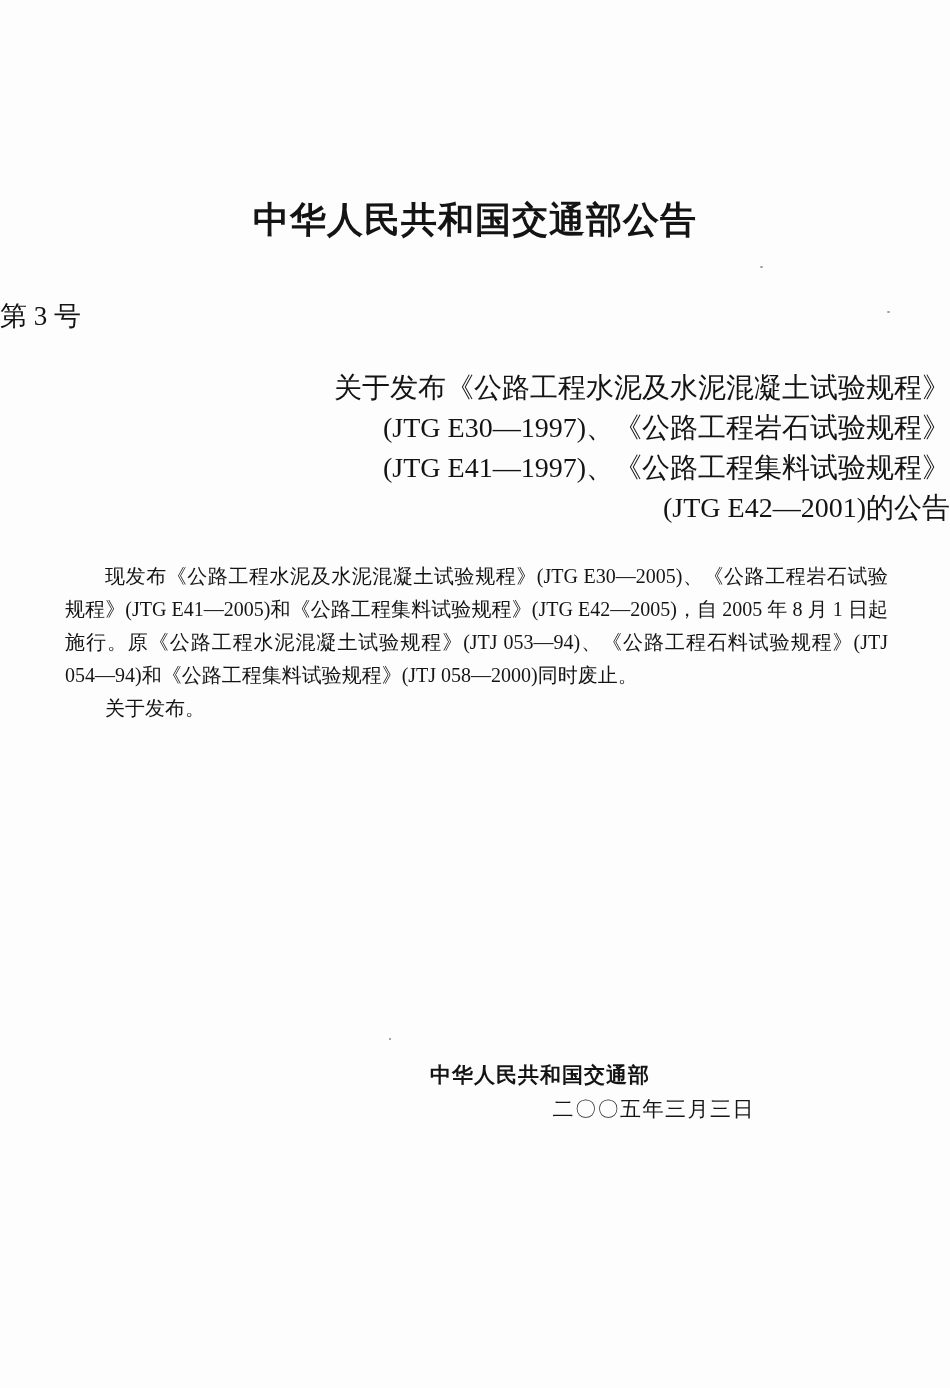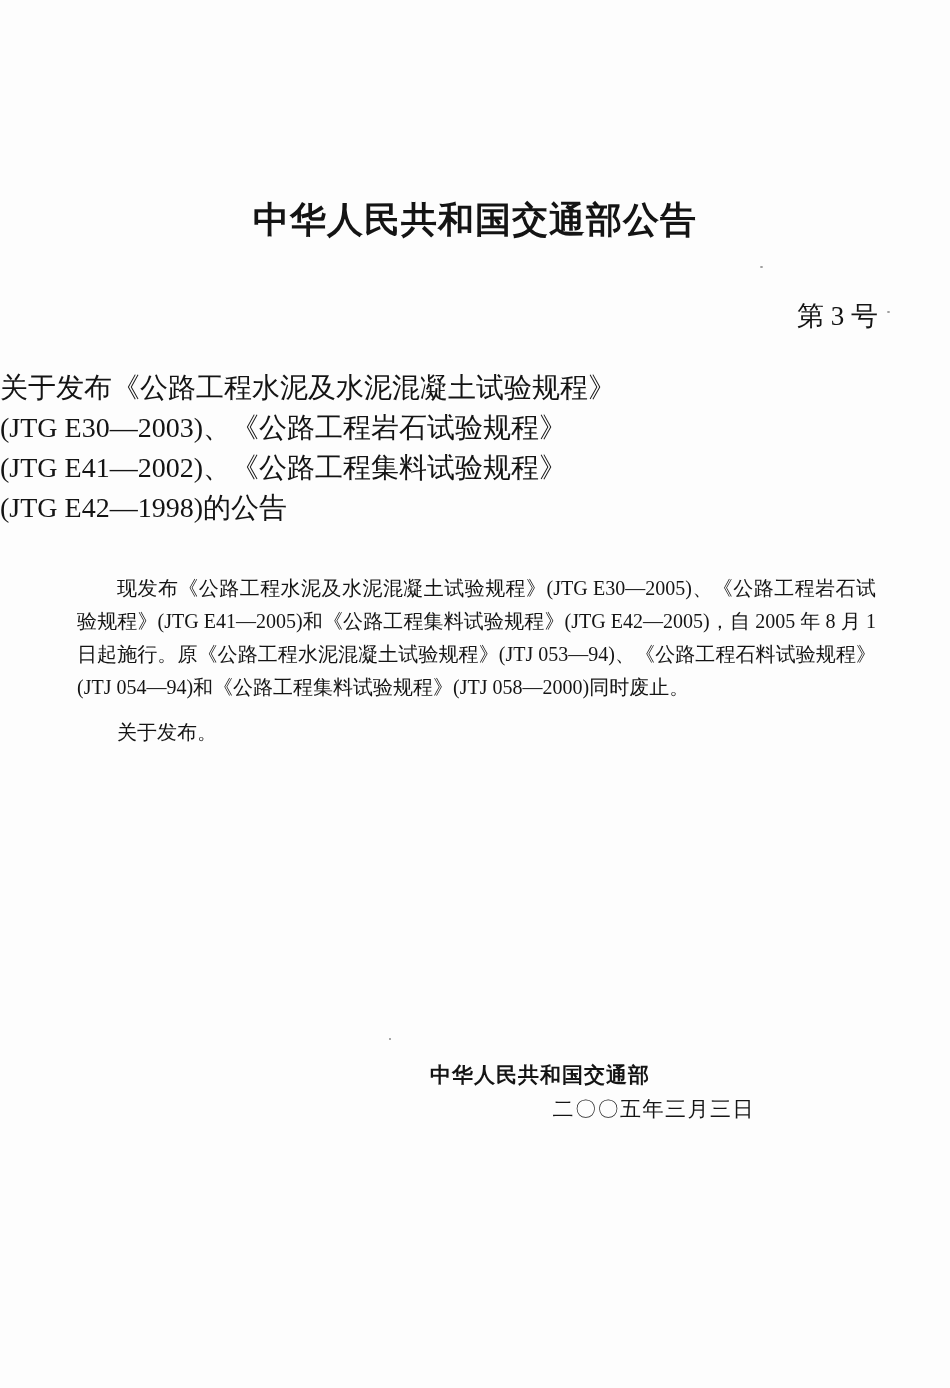--- a/index.html
+++ b/index.html
@@ -28,48 +28,48 @@
     font-size: 36px;
     line-height: 40px;
     letter-spacing: 1px;
     white-space: nowrap;
   }
   .doc-number {
     position: absolute;
     top: 296px;
     left: 0;
     width: 878px;
-    text-align: right;
+    text-align: left;
     font-size: 27px;
     line-height: 40px;
     white-space: nowrap;
   }
   .doc-subject {
     position: absolute;
     top: 368px;
     left: 0;
     width: 950px;
-    text-align: left;
+    text-align: right;
     font-size: 28px;
     font-weight: 500;
     line-height: 40px;
   }
   .subject-line { white-space: nowrap; }
   .doc-body {
     position: absolute;
     top: 560px;
     left: 65px;
     width: 823px;
     font-size: 20px;
     line-height: 33px;
     text-align: justify;
     text-justify: inter-ideograph;
   }
   .body-para {
-    margin: 12px;
+    margin: 0;
     padding: 0;
     text-indent: 2em;
   }
   .doc-sign {
     position: absolute;
     top: 1058px;
     left: 0;
     width: 755px;
   }
   .sig-name {
@@ -102,23 +102,23 @@
 <body>
 
 <div class="page">
 
   <h1 class="doc-title">中华人民共和国交通部公告</h1>
 
   <div class="doc-number">第 3 号</div>
 
   <div class="doc-subject">
     <div class="subject-line">关于发布《公路工程水泥及水泥混凝土试验规程》</div>
-    <div class="subject-line">(JTG E30—2003)、《公路工程岩石试验规程》</div>
-    <div class="subject-line">(JTG E41—2002)、《公路工程集料试验规程》</div>
-    <div class="subject-line">(JTG E42—1998)的公告</div>
+    <div class="subject-line">(JTG E30—1997)、《公路工程岩石试验规程》</div>
+    <div class="subject-line">(JTG E41—1997)、《公路工程集料试验规程》</div>
+    <div class="subject-line">(JTG E42—2001)的公告</div>
   </div>
 
   <div class="doc-body">
     <p class="body-para">现发布《公路工程水泥及水泥混凝土试验规程》(JTG E30—2005)、《公路工程岩石试验规程》(JTG E41—2005)和《公路工程集料试验规程》(JTG E42—2005)，自 2005 年 8 月 1 日起施行。原《公路工程水泥混凝土试验规程》(JTJ 053—94)、《公路工程石料试验规程》(JTJ 054—94)和《公路工程集料试验规程》(JTJ 058—2000)同时废止。</p>
     <p class="body-para">关于发布。</p>
   </div>
 
   <div class="doc-sign">
     <div class="sig-name">中华人民共和国交通部</div>
     <div class="sig-date">二〇〇五年三月三日</div>

